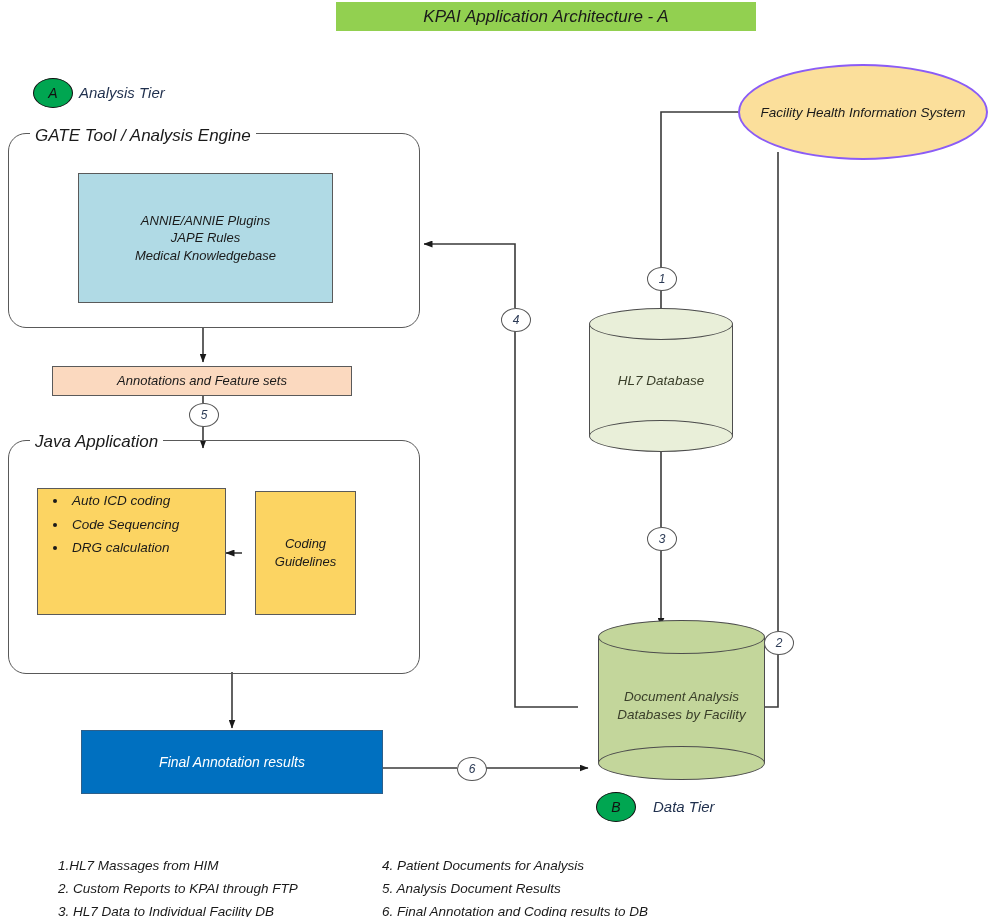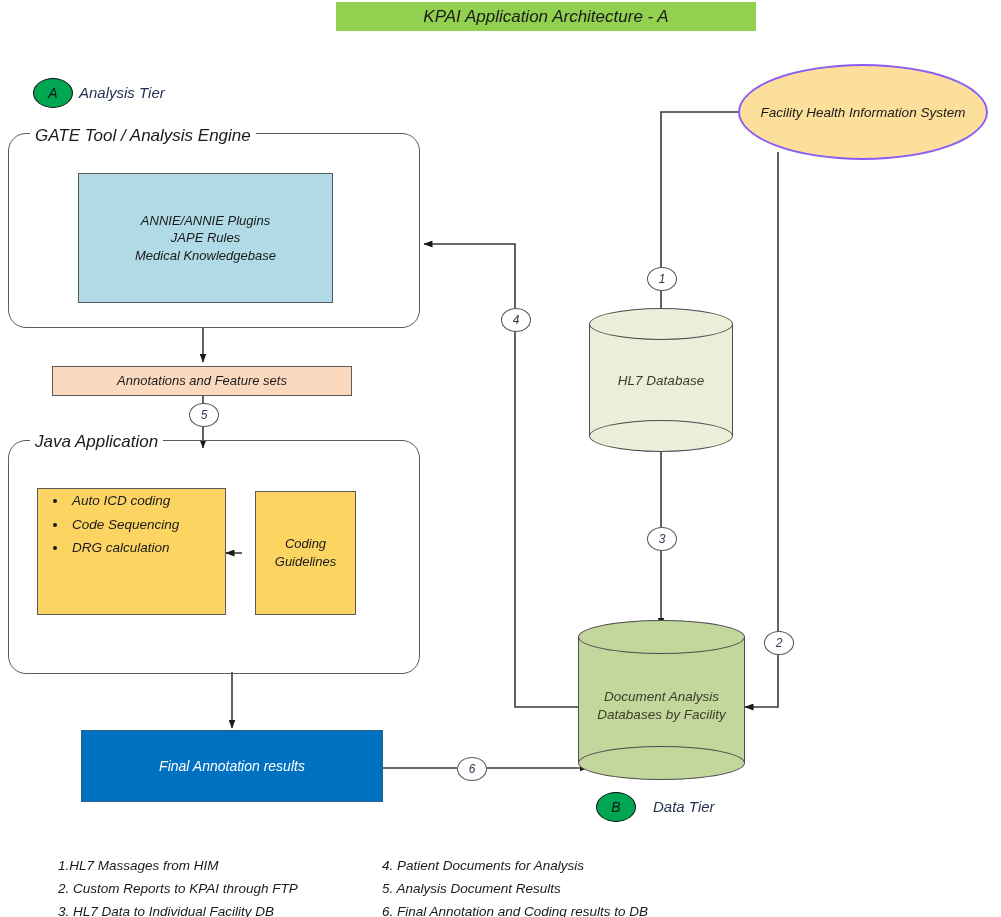--- a/index.html
+++ b/index.html
@@ -273,32 +273,32 @@
     </ul>
   </div>
 
   <div class="rect gold-fill" style="left:242px; top:491px; width:101px; height:124px;margin-left:13px;">
     <div>
       <div>Coding</div>
       <div>Guidelines</div>
     </div>
   </div>
 
-  <div class="rect strong-blue-fill" style="left:81px; top:730px; width:302px; height:72px;">Final Annotation results</div>
+  <div class="rect strong-blue-fill" style="left:81px; top:730px; width:302px; height:64px;">Final Annotation results</div>
 
   <div class="ellipse-node" style="left:738px; top:64px; width:250px; height:96px;">Facility Health Information System</div>
 
   <div class="cylinder cyl-pale" style="left:589px; top:308px; width:144px; height:144px;">
     <div class="cyl-body" style="top:16px; height:112px;"></div>
     <div class="cyl-top" style="top:0; height:32px;"></div>
     <div class="cyl-bottom" style="top:112px; height:32px;"></div>
     <div class="cyl-label" style="top:64px;">HL7 Database</div>
   </div>
 
-  <div class="cylinder cyl-green" style="left:578px; top:620px; width:167px; height:160px;">
+  <div class="cylinder cyl-green" style="left:598px; top:620px; width:167px; height:160px;">
     <div class="cyl-body" style="top:17px; height:126px;"></div>
     <div class="cyl-top" style="top:0; height:34px;"></div>
     <div class="cyl-bottom" style="top:126px; height:34px;"></div>
     <div class="cyl-label" style="top:68px;">
       <div>Document Analysis</div>
       <div>Databases by Facility</div>
     </div>
   </div>
 
   <div class="tier-badge" style="left:596px; top:792px;">B</div>

